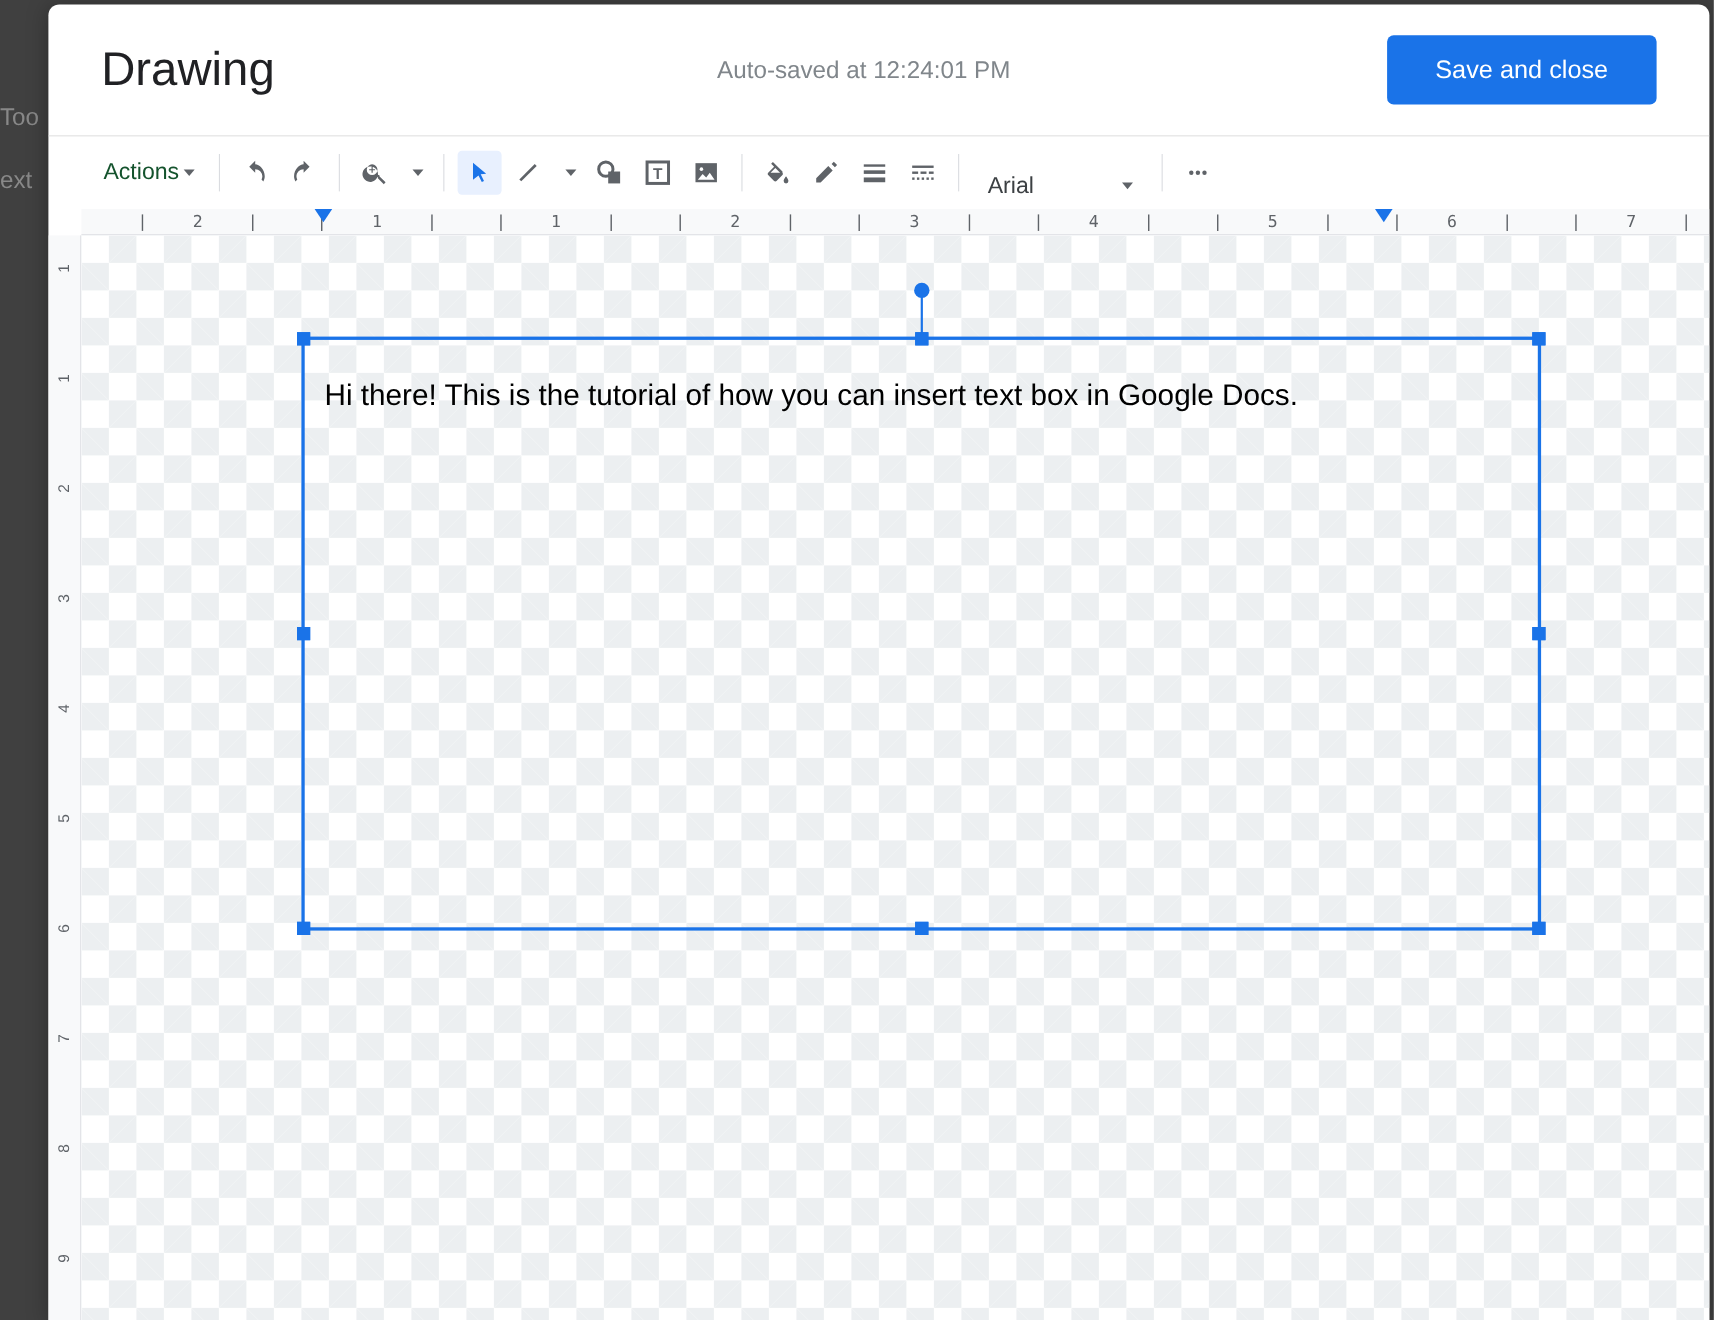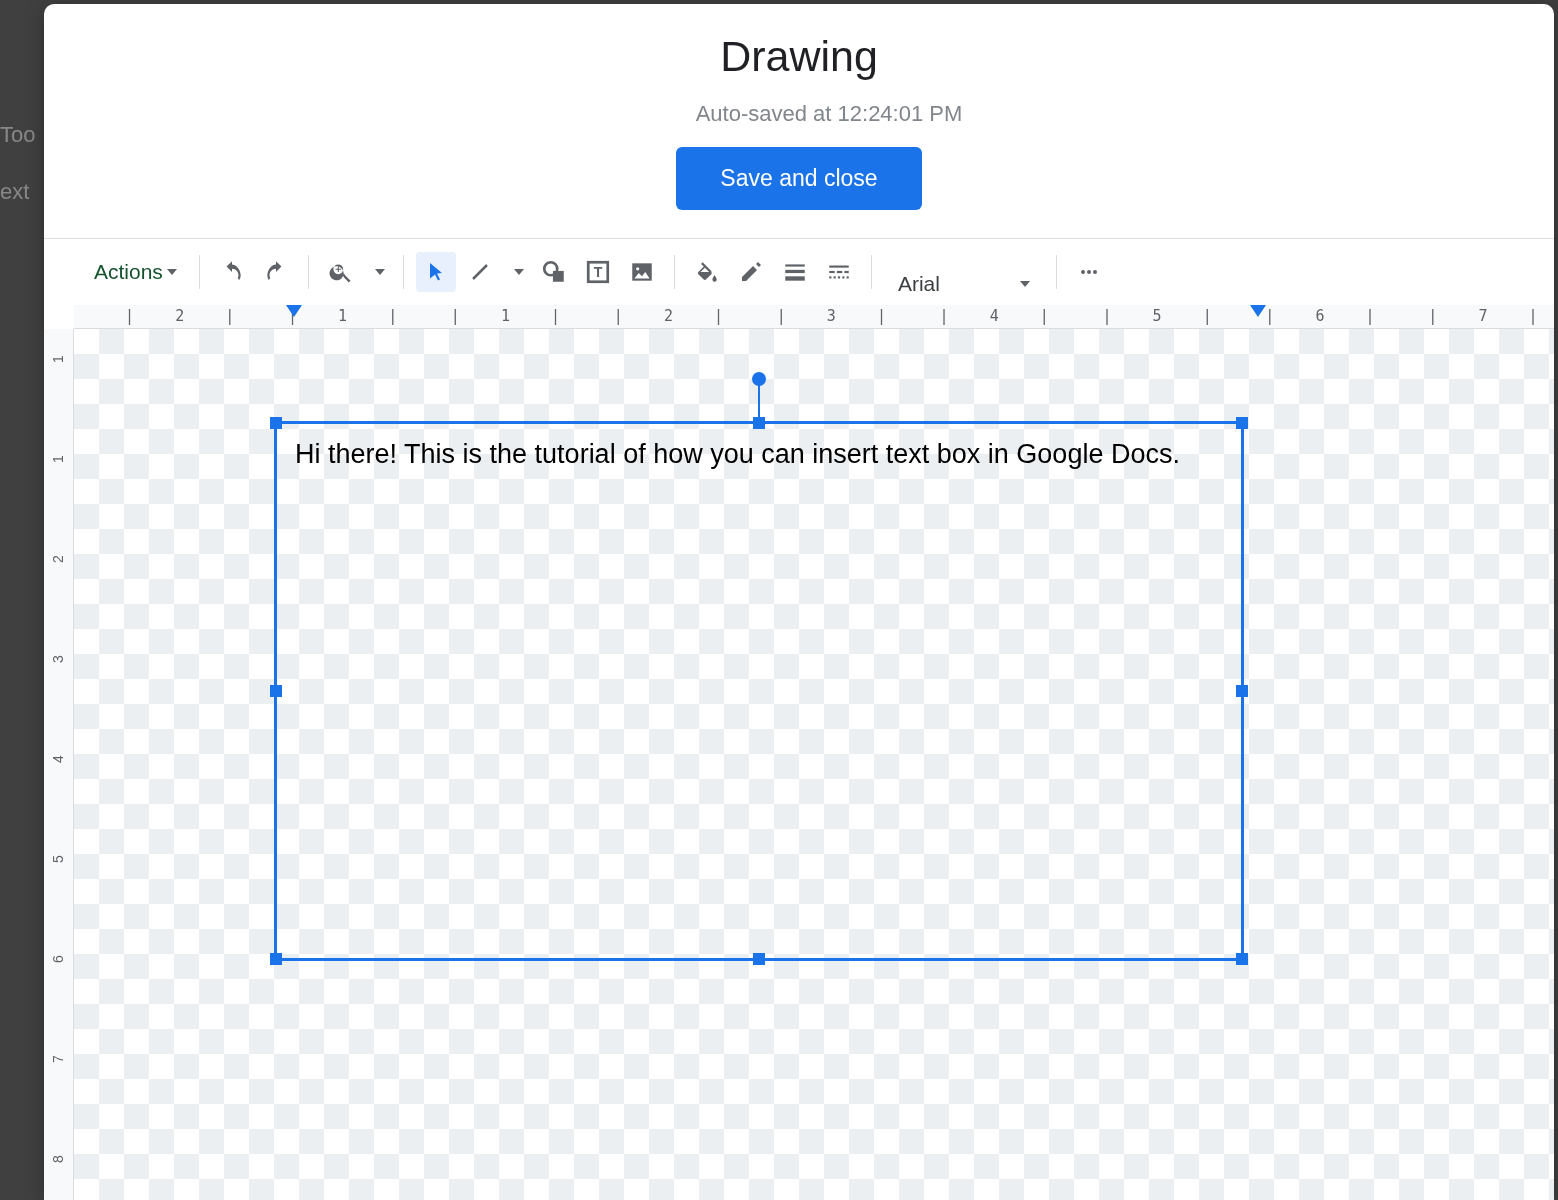--- a/index.html
+++ b/index.html
@@ -8,51 +8,49 @@
     background: #404040;
     width: 1558px;
     height: 1200px;
     overflow: hidden;
     position: relative;
   }
   .backdrop-text {
     position: absolute;
     color: #888;
     font-size: 22px;
-    margin-top: 28px;
   }
   .dialog {
     position: absolute;
     left: 44px;
     top: 4px;
     width: 1510px;
     height: 1196px;
     background: #fff;
     border-radius: 10px 10px 0 0;
     box-shadow: 0 2px 20px rgba(0,0,0,.3);
     display: flex;
     flex-direction: column;
     overflow: hidden;
   }
   .dialog-header {
     display: flex;
     align-items: center;
     padding: 28px 48px 28px 48px;
     gap: 20px;
-    flex-direction: column;
   }
   .dialog-title {
     font-size: 43px;
     font-weight: 400;
     color: #202124;
     flex: 0 0 auto;
   }
   .dialog-status {
     flex: 1;
-    text-align: left;
+    text-align: center;
     font-size: 22px;
     color: #80868b;
     padding-left: 60px;
   }
   .save-btn {
     background: #1a73e8;
     color: #fff;
     border: none;
     border-radius: 6px;
     font-size: 23px;
@@ -168,25 +166,25 @@
       linear-gradient(-45deg,#eceff1 25%,transparent 25%),
       linear-gradient(45deg,transparent 75%,#eceff1 75%),
       linear-gradient(-45deg,transparent 75%,#eceff1 75%);
     background-size: 50px 50px;
     background-position: 0 0, 0 25px, 25px -25px, -25px 0;
   }
   .textbox {
     position: absolute;
     left: 200px;
     top: 92px;
-    width: 970px;
+    width: 1127px;
     height: 540px;
     border: 3px solid #1a73e8;
     background: transparent;
-    padding: 12px 18px;
+    padding: 32px 18px;
     font-size: 27px;
     color: #000;
     line-height: 1.35;
   }
   .handle {
     position: absolute;
     width: 12px; height: 12px;
     background: #1a73e8;
     border: 2px solid #1a73e8;
   }

